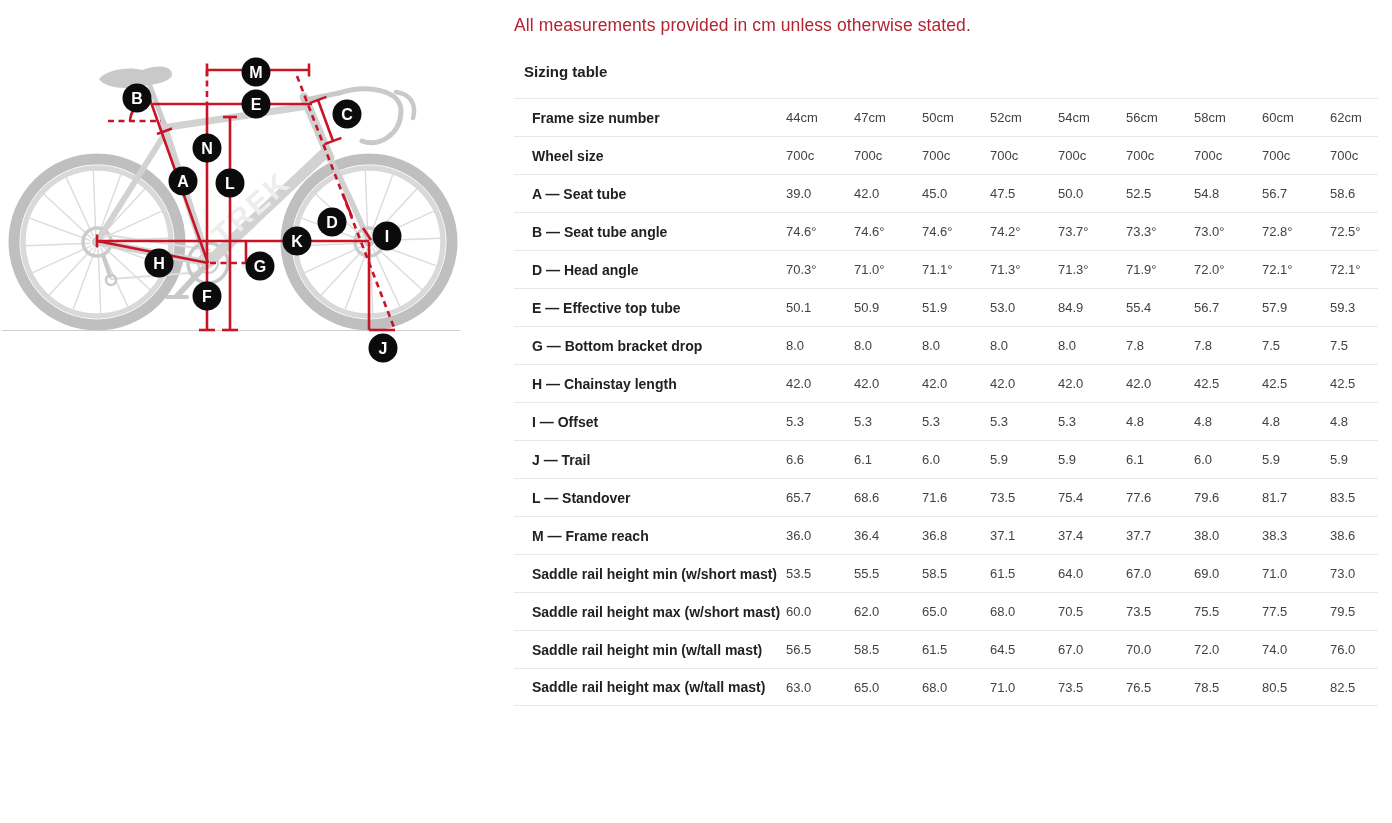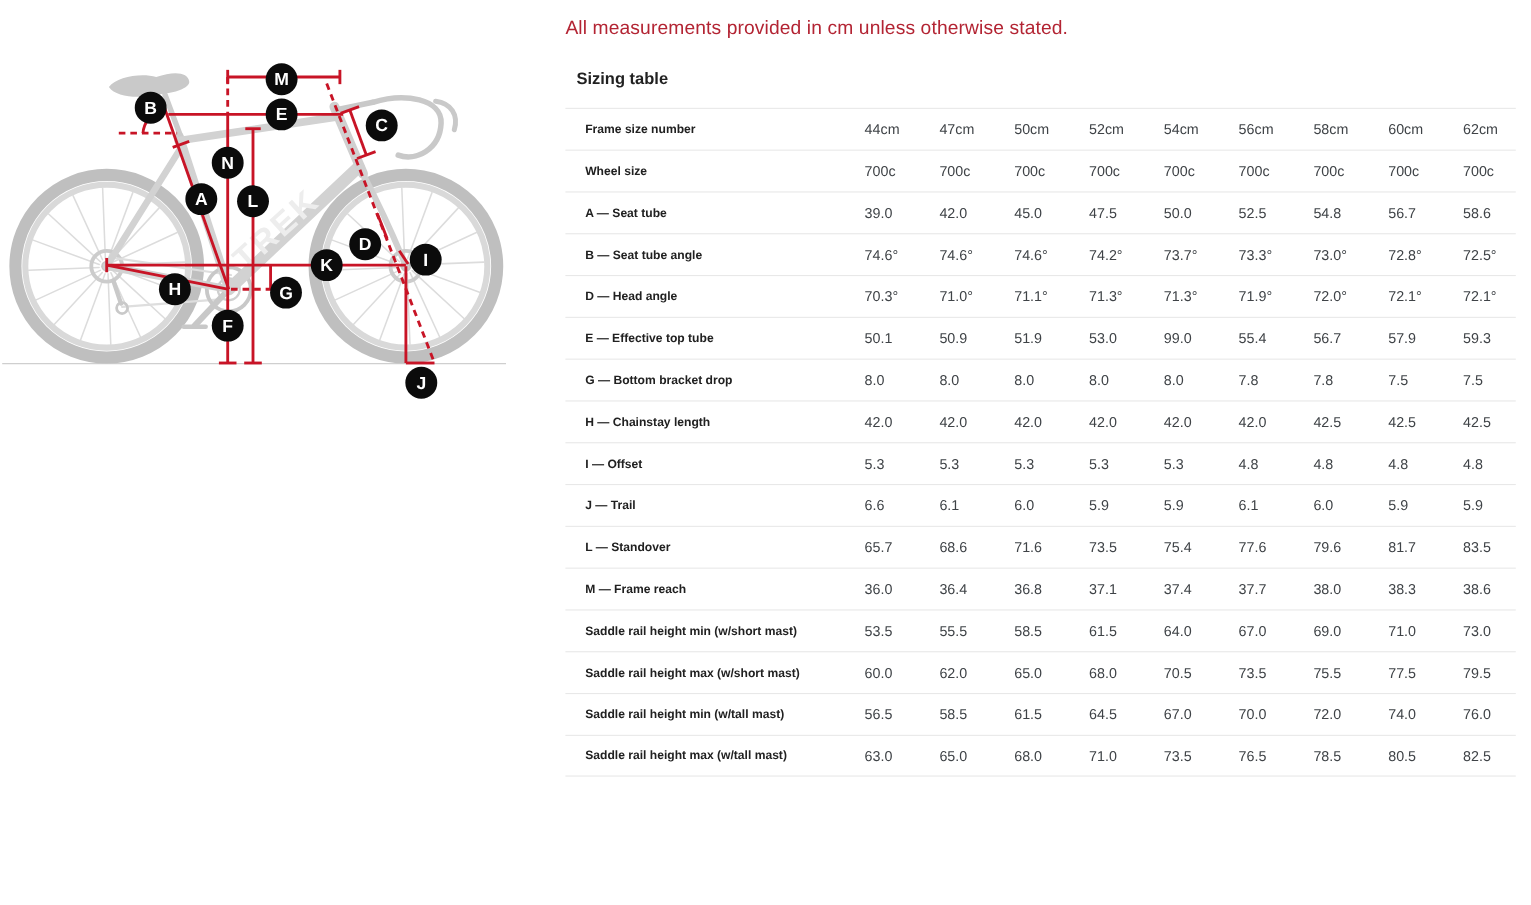--- a/index.html
+++ b/index.html
@@ -25,21 +25,21 @@
 
   
   .note{position:absolute;left:514px;top:15px;font-size:17.5px;font-weight:400;
     color:var(--note-red);letter-spacing:.1px;}
   .section-title{position:absolute;left:524px;top:63px;font-size:15px;font-weight:700;
     color:var(--label-ink);}
   .sizing-table{position:absolute;left:514px;top:98px;width:864px;}
   .trow{display:grid;grid-template-columns:272px repeat(8,68px) 48px;height:38px;
     align-items:center;border-top:1px solid var(--border);}
   .trow:last-child{border-bottom:1px solid var(--border);}
-  .tlabel{padding-left:18px;font-size:11px;font-weight:700;color:var(--label-ink);
+  .tlabel{padding-left:18px;font-size:14px;font-weight:700;color:var(--label-ink);
     white-space:nowrap;}
   .tval{font-size:13px;color:var(--value-ink);white-space:nowrap;}
 </style>
 </head>
 <body>
 
 <div class="canvas">
 
   <svg class="diagram" viewBox="0 0 500 380">
 
@@ -281,21 +281,21 @@
         <div class="tval">72.0°</div>
         <div class="tval">72.1°</div>
         <div class="tval">72.1°</div>
       </div>
       <div class="trow">
         <div class="tlabel">E — Effective top tube</div>
         <div class="tval">50.1</div>
         <div class="tval">50.9</div>
         <div class="tval">51.9</div>
         <div class="tval">53.0</div>
-        <div class="tval">99.0</div>
+        <div class="tval">84.9</div>
         <div class="tval">55.4</div>
         <div class="tval">56.7</div>
         <div class="tval">57.9</div>
         <div class="tval">59.3</div>
       </div>
       <div class="trow">
         <div class="tlabel">G — Bottom bracket drop</div>
         <div class="tval">8.0</div>
         <div class="tval">8.0</div>
         <div class="tval">8.0</div>

